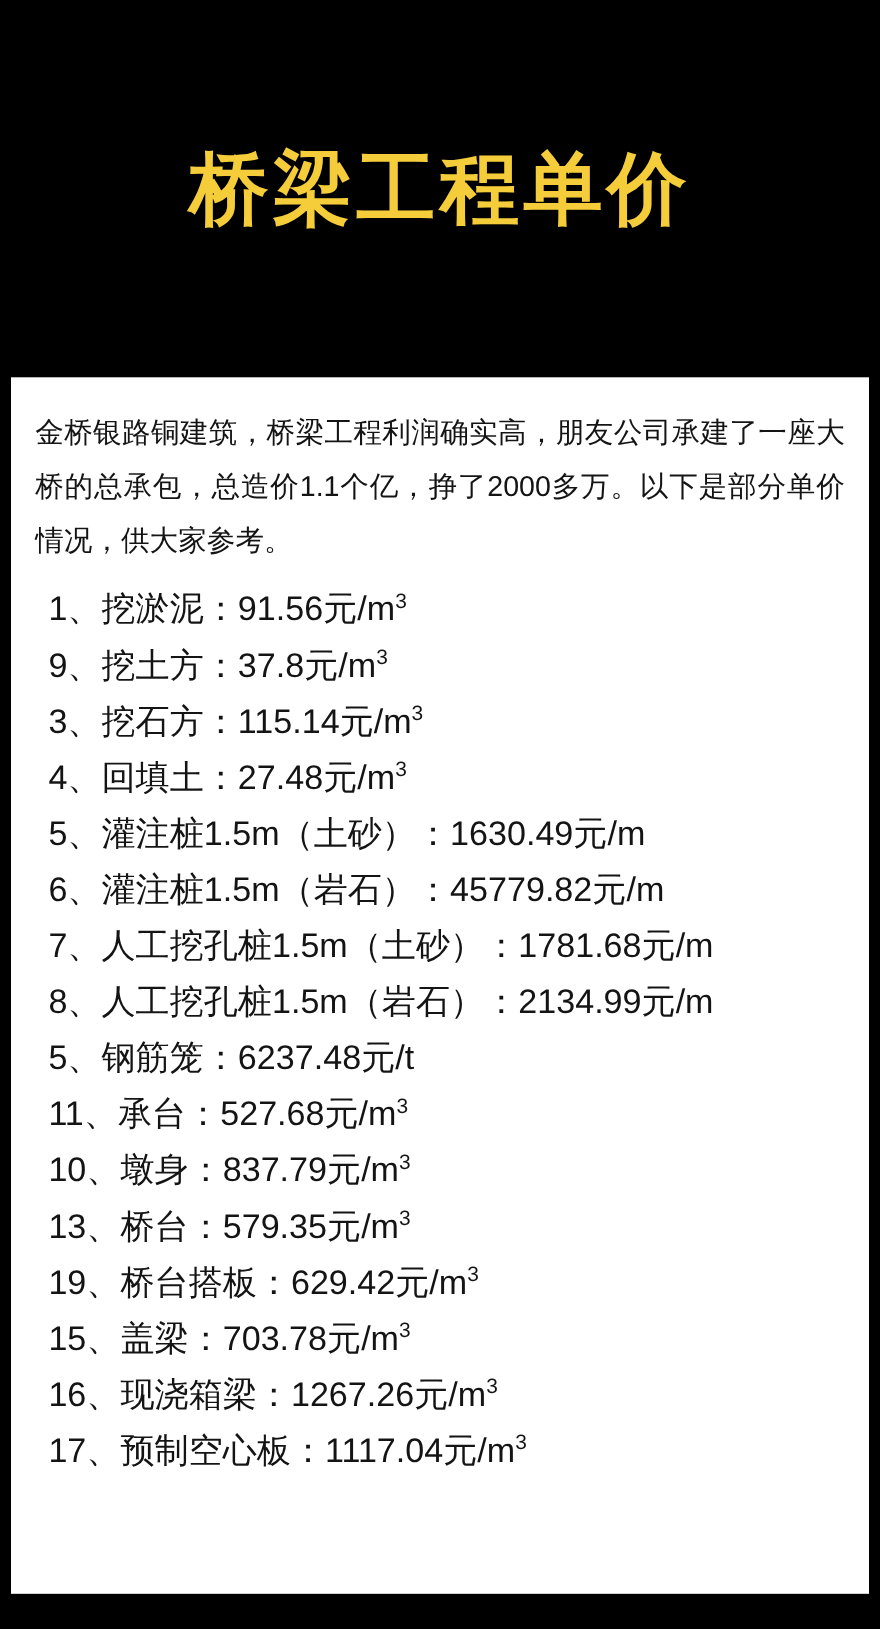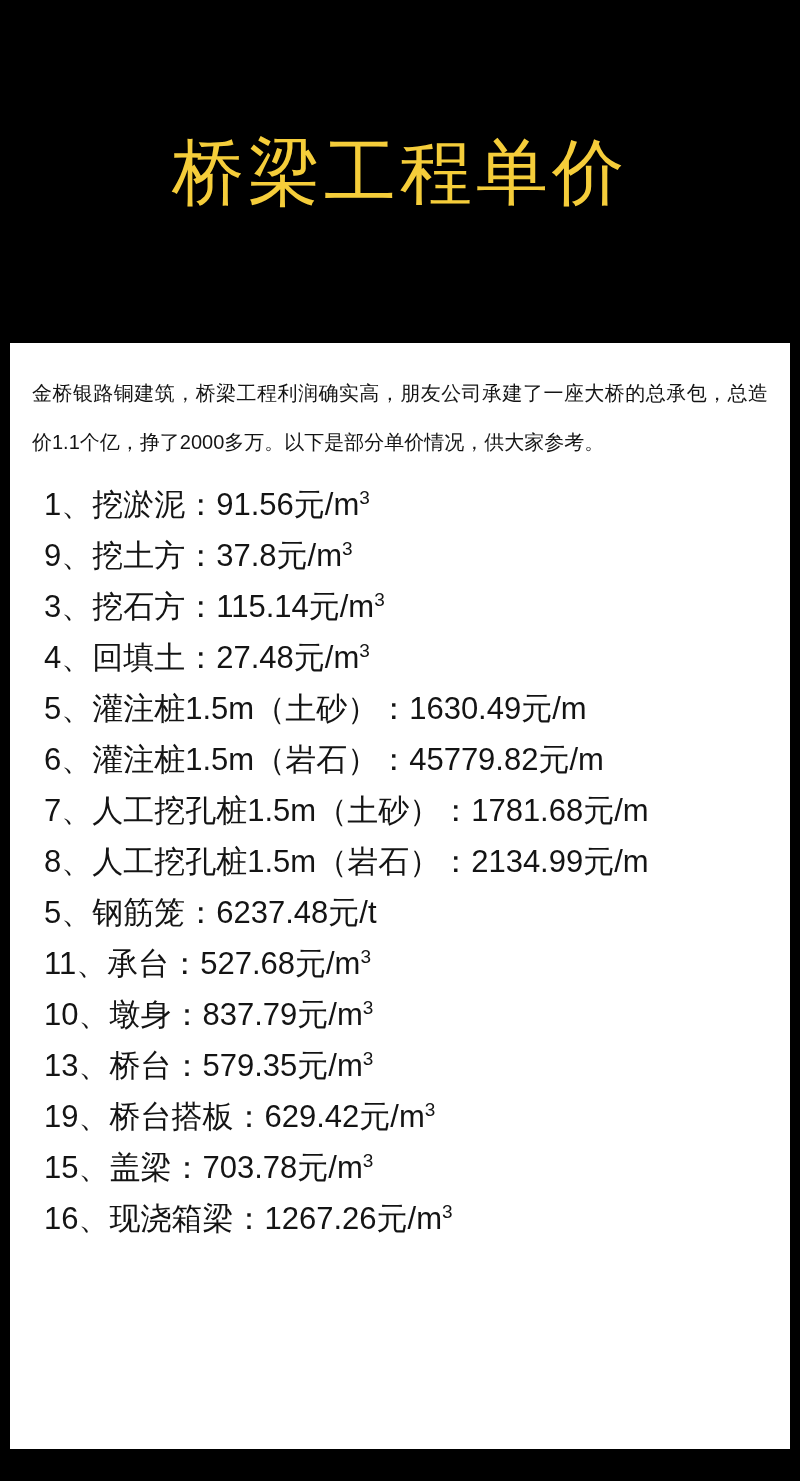--- a/index.html
+++ b/index.html
@@ -26,40 +26,40 @@
     width: 800px;
     height: 343px;
     background: #000000;
     display: flex;
     align-items: center;
     justify-content: center;
   }
   .title-text {
     color: #f5cd3a;
     font-size: 72px;
-    font-weight: normal;
+    font-weight: bold;
     letter-spacing: 4px;
     line-height: 1;
     text-align: left;
     font-family: "Liberation Sans", sans-serif;
   }
   .card {
     position: absolute;
     top: 343px;
     left: 10px;
     width: 780px;
     height: 1106px;
     background: #ffffff;
     box-sizing: border-box;
     padding: 26px 22px 0 22px;
     overflow: hidden;
   }
   .intro {
     color: #141414;
-    font-size: 20px;
+    font-size: 26px;
     line-height: 49px;
     letter-spacing: 0px;
     text-align: justify;
     margin: 0 0 0 0;
   }
   .item-list {
     margin: 12px;
     padding: 0;
     list-style: none;
   }
@@ -103,18 +103,19 @@
         <li class="item"><span>6、灌注桩1.5m（岩石）：45779.82元/m</span></li>
         <li class="item"><span>7、人工挖孔桩1.5m（土砂）：1781.68元/m</span></li>
         <li class="item"><span>8、人工挖孔桩1.5m（岩石）：2134.99元/m</span></li>
         <li class="item"><span>5、钢筋笼：6237.48元/t</span></li>
         <li class="item"><span>11、承台：527.68元/m</span><span class="sup">3</span></li>
         <li class="item"><span>10、墩身：837.79元/m</span><span class="sup">3</span></li>
         <li class="item"><span>13、桥台：579.35元/m</span><span class="sup">3</span></li>
         <li class="item"><span>19、桥台搭板：629.42元/m</span><span class="sup">3</span></li>
         <li class="item"><span>15、盖梁：703.78元/m</span><span class="sup">3</span></li>
         <li class="item"><span>16、现浇箱梁：1267.26元/m</span><span class="sup">3</span></li>
+        <li class="item"><span>17、预制空心板：1117.04元/m</span><span class="sup">3</span></li>
       </ul>
   </div>
 
   <div class="bottom-band"></div>
 
 </div>
 
 </body></html>

